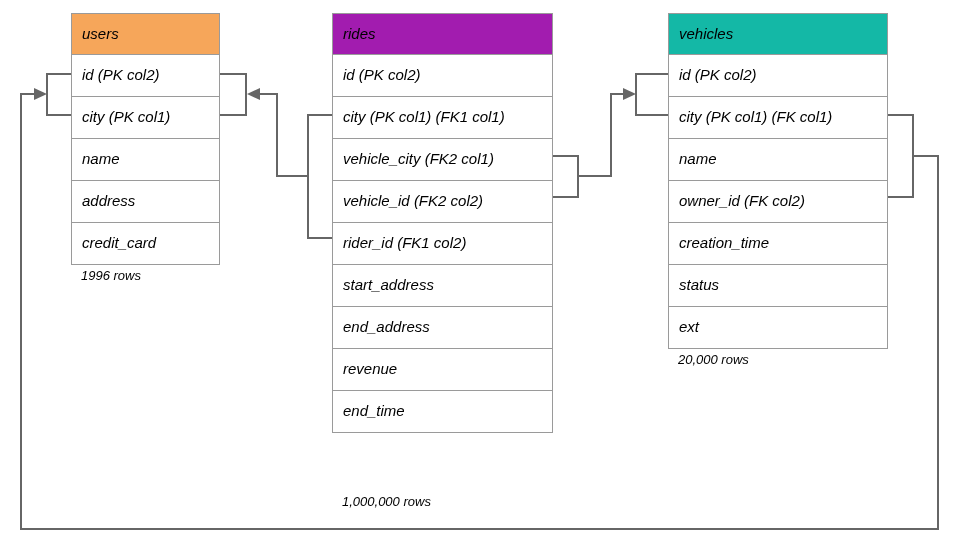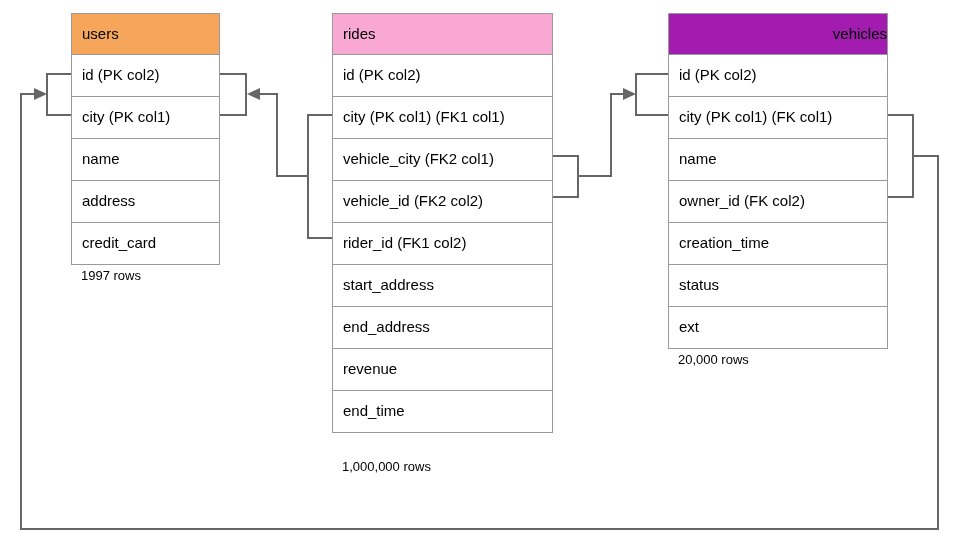--- a/index.html
+++ b/index.html
@@ -9,21 +9,21 @@
   }
   html,body{margin:0;padding:0;}
   body{
     width:960px;height:540px;
     background:#ffffff;
     font-family:"Liberation Sans","DejaVu Sans",sans-serif;
     color:var(--text);
     position:relative;
     overflow:hidden;
   }
-  .canvas{position:absolute;inset:0;width:960px;height:540px;}
+  .canvas{position:absolute;inset:0;width:960px;height:540px;font-style:italic;}
   svg.connectors{position:absolute;left:0;top:0;width:960px;height:540px;}
   svg.connectors polyline{fill:none;stroke:var(--line);stroke-width:2;}
   svg.connectors polygon{fill:var(--line);stroke:none;}
   .table{
     position:absolute;
     background:#ffffff;
     border:1px solid var(--border);
     box-sizing:border-box;
   }
   .thead{
@@ -79,38 +79,38 @@
   </svg>
 
   <div class="table" style="left:71px;top:13px;width:149px;">
     <div class="thead" style="background-color: rgb(246, 166, 90);">users</div>
     <div class="trow">id (PK col2)</div>
     <div class="trow">city (PK col1)</div>
     <div class="trow">name</div>
     <div class="trow">address</div>
     <div class="trow">credit_card</div>
   </div>
-  <div class="rowcount" style="left:81px;top:268px;">1997 rows</div>
+  <div class="rowcount" style="left:81px;top:268px;">1996 rows</div>
 
   <div class="table" style="left:332px;top:13px;width:221px;">
-    <div class="thead" style="background-color: #f9a8d4;">rides</div>
+    <div class="thead" style="background-color: #a21caf;">rides</div>
     <div class="trow">id (PK col2)</div>
     <div class="trow">city (PK col1) (FK1 col1)</div>
     <div class="trow">vehicle_city (FK2 col1)</div>
     <div class="trow">vehicle_id (FK2 col2)</div>
     <div class="trow">rider_id (FK1 col2)</div>
     <div class="trow">start_address</div>
     <div class="trow">end_address</div>
     <div class="trow">revenue</div>
     <div class="trow">end_time</div>
   </div>
-  <div class="rowcount" style="left:342px;top:459px;">1,000,000 rows</div>
+  <div class="rowcount" style="left:342px;top:494px;">1,000,000 rows</div>
 
   <div class="table" style="left:668px;top:13px;width:220px;">
-    <div class="thead" style="background-color: #a21caf; text-align: right;">vehicles</div>
+    <div class="thead" style="background-color: #14b8a6;">vehicles</div>
     <div class="trow">id (PK col2)</div>
     <div class="trow">city (PK col1) (FK col1)</div>
     <div class="trow">name</div>
     <div class="trow">owner_id (FK col2)</div>
     <div class="trow">creation_time</div>
     <div class="trow">status</div>
     <div class="trow">ext</div>
   </div>
   <div class="rowcount" style="left:678px;top:352px;">20,000 rows</div>
 

